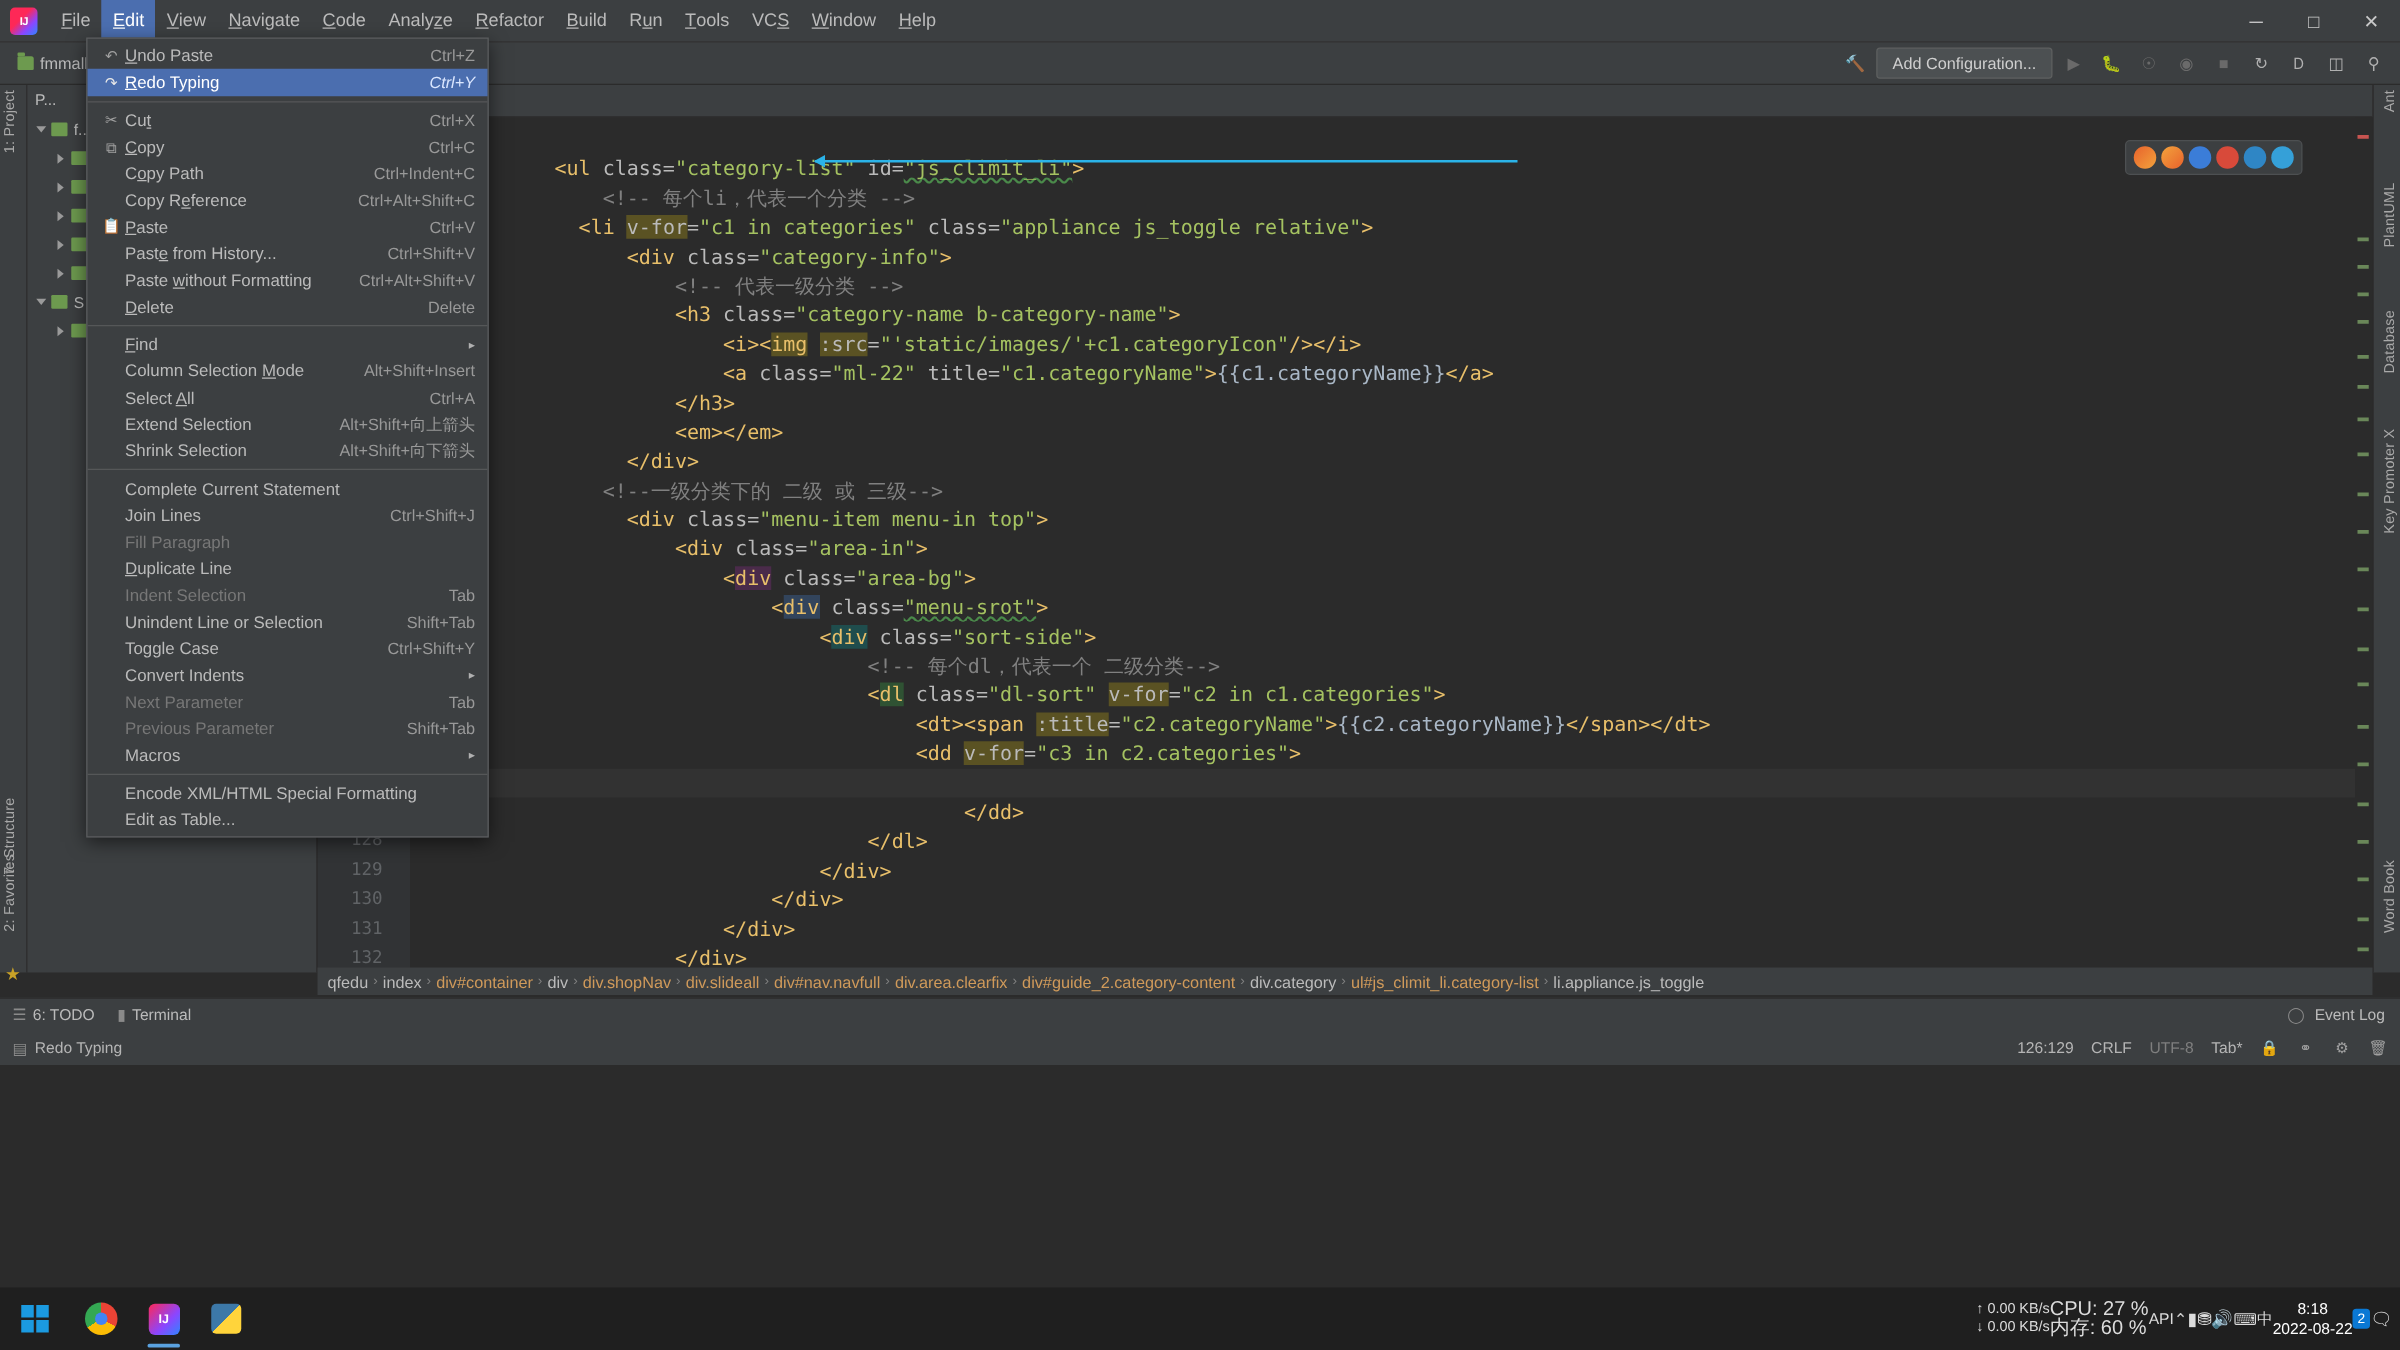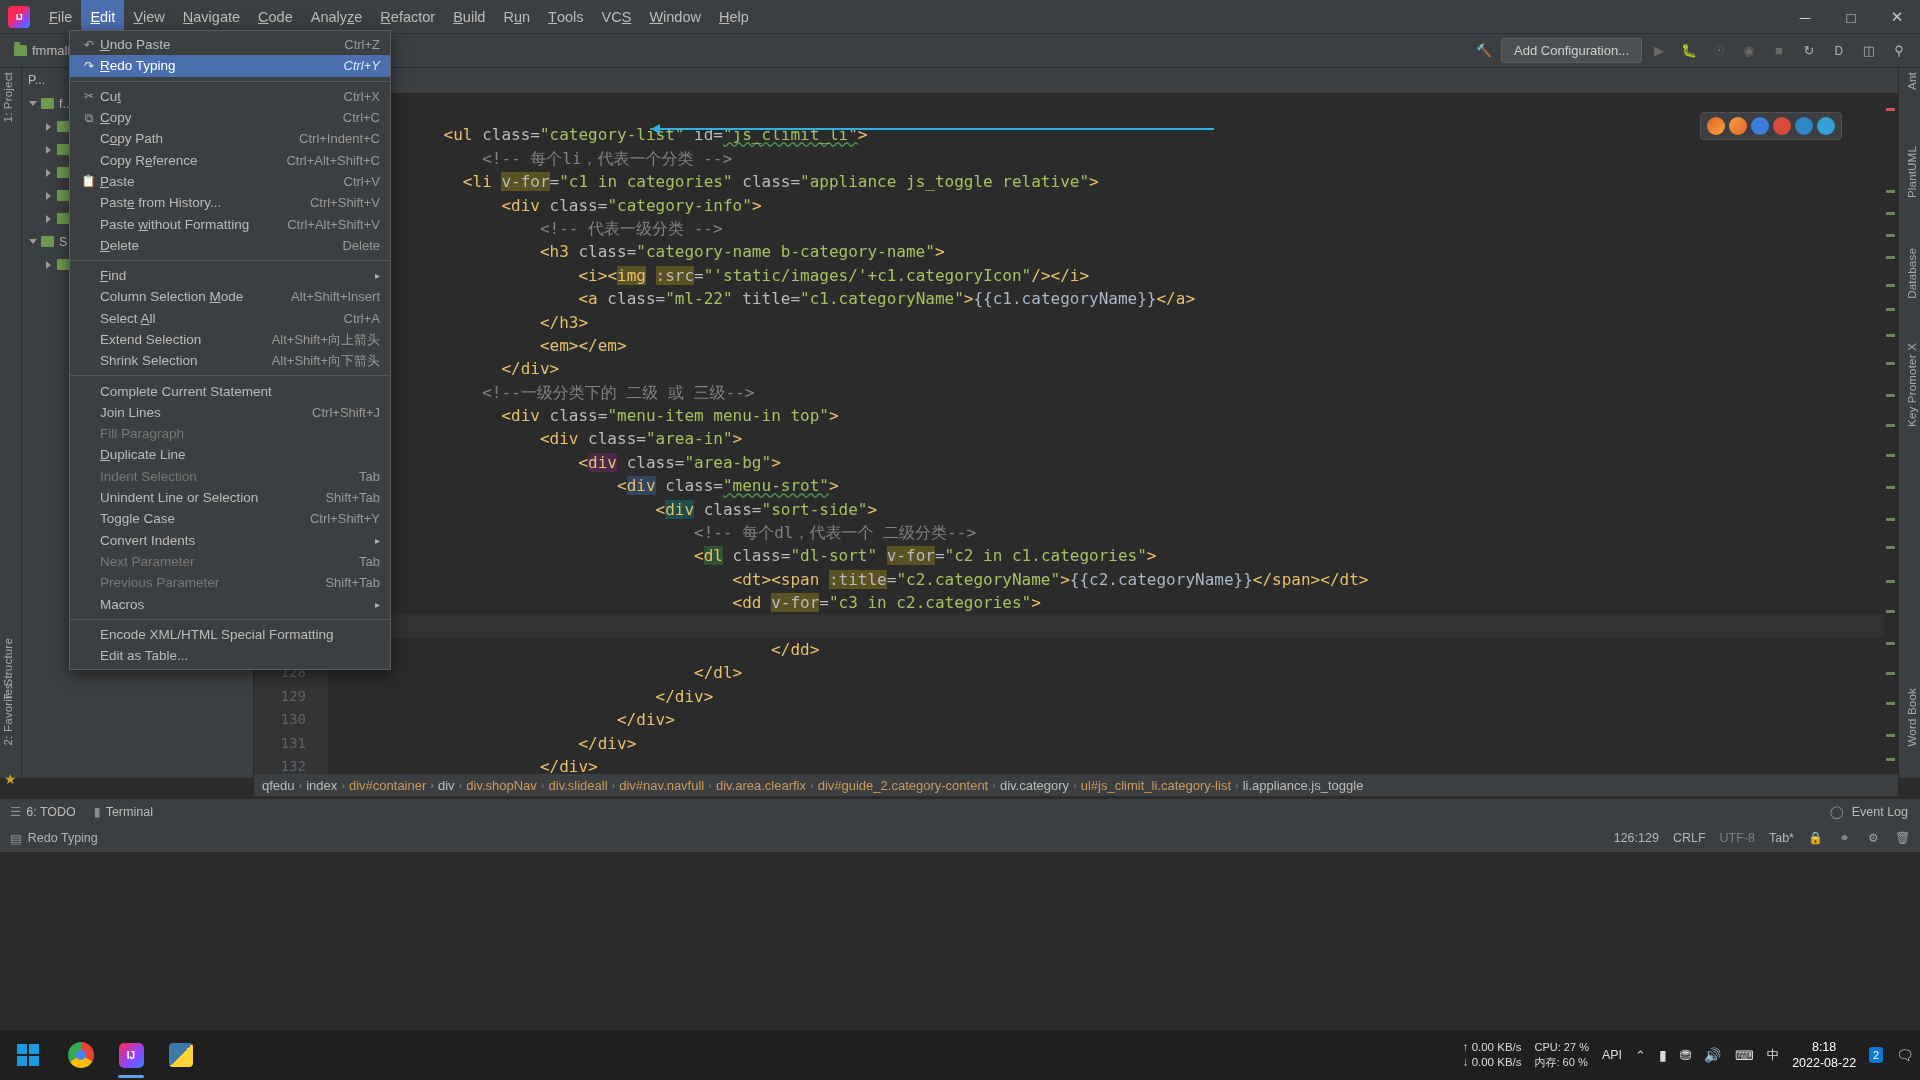--- a/index.html
+++ b/index.html
@@ -185,23 +185,23 @@
   
   .taskbar {
     position:absolute; left:0; top:1030px; width:1920px; height:50px;
     background:#1f1f1f; display:flex; align-items:center;
   }
   .start-btn { width:56px; height:50px; display:flex; align-items:center; justify-content:center;}
   .win-logo { width:22px; height:22px; display:grid; grid-template-columns:1fr 1fr; grid-gap:2px;}
   .win-logo i { background:#1b9ae0; display:block;}
   .tb-app { width:50px; height:50px; display:flex; align-items:center; justify-content:center; position:relative;text-align:right;}
   .tb-app.open:after{ content:""; position:absolute; bottom:2px; left:12px; width:26px; height:3px; background:#5aa2e0; border-radius:2px;}
-  .tray { margin-left:auto; display:flex; align-items:center; gap:13px; padding-right:6px; color:#dcdcdc; font-size:12.5px;}
+  .tray { margin-left:auto; display:flex; align-items:center; padding-right:6px; color:#dcdcdc; font-size:12.5px;}
   .netspeed { display:flex; flex-direction:column; font-size:11.5px; line-height:15px; color:#dcdcdc; }
-  .cpuinfo { display:flex; flex-direction:column; font-size:11px; line-height:15px; color:#dcdcdc;}
+  .cpuinfo { display:flex; flex-direction:column; font-size:16px; line-height:15px; color:#dcdcdc;}
   .clock { display:flex; flex-direction:column; align-items:center; font-size:12.5px; line-height:16px; color:#fff;}
   .notif-badge {
     background:#0a78d4; color:#fff; border-radius:3px; padding:0 4px; font-size:11px;
     display:flex; align-items:center; height:16px;
   }
 
   
   .menu-popup {
     position:absolute; left:69px; top:30px; width:322px;
     background:#3c3f41; border:1px solid #5b5d5f;

